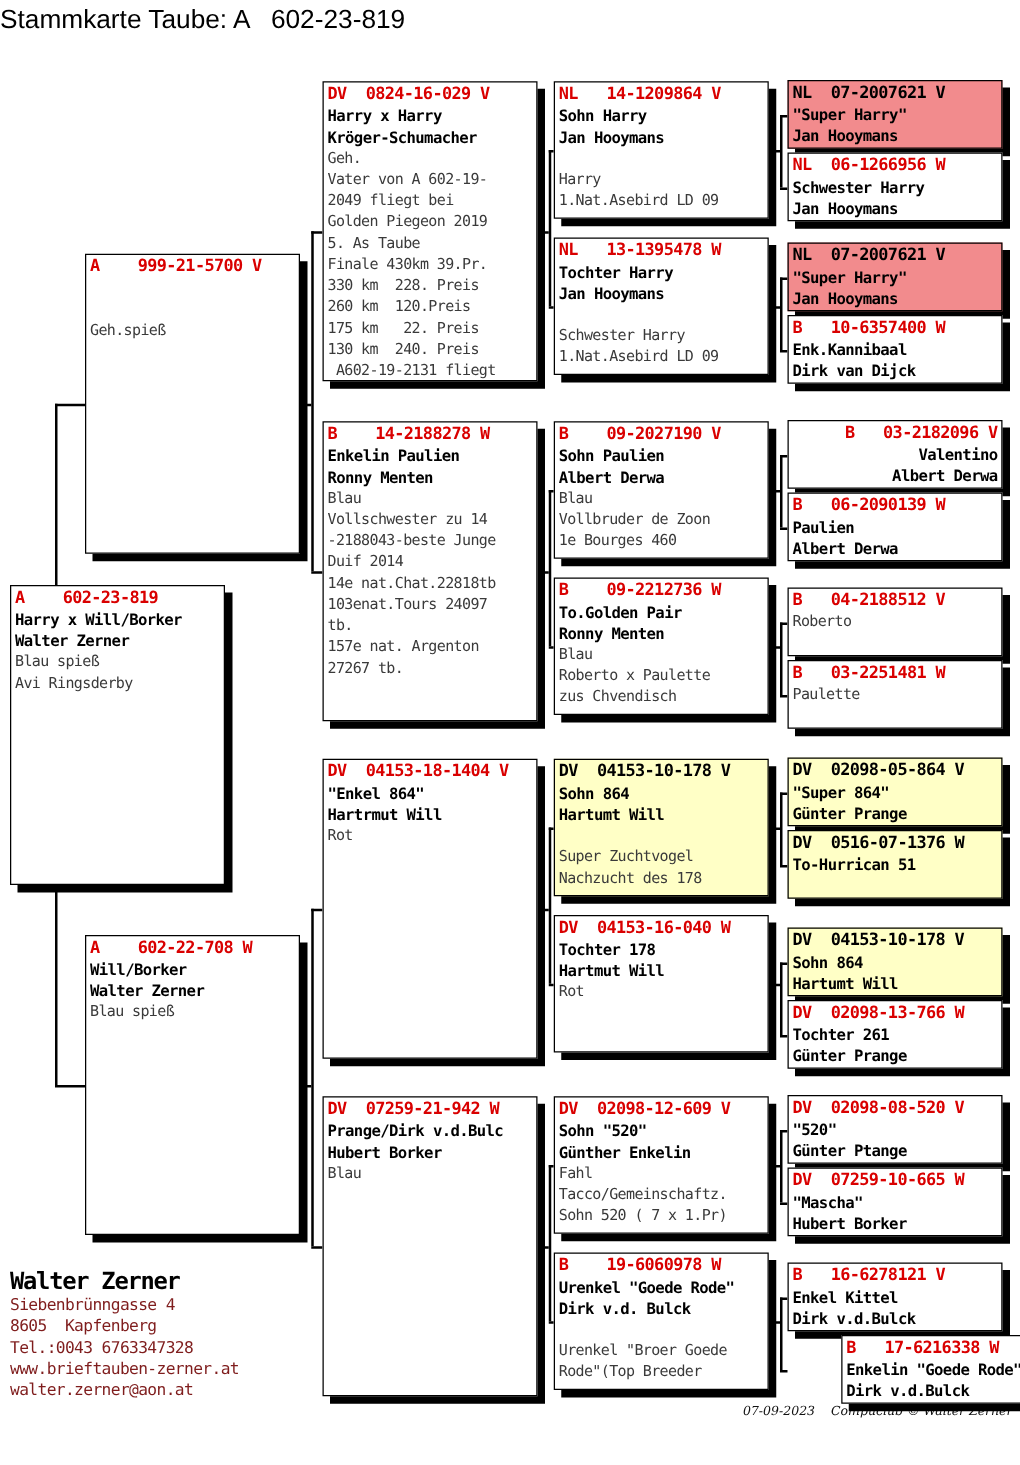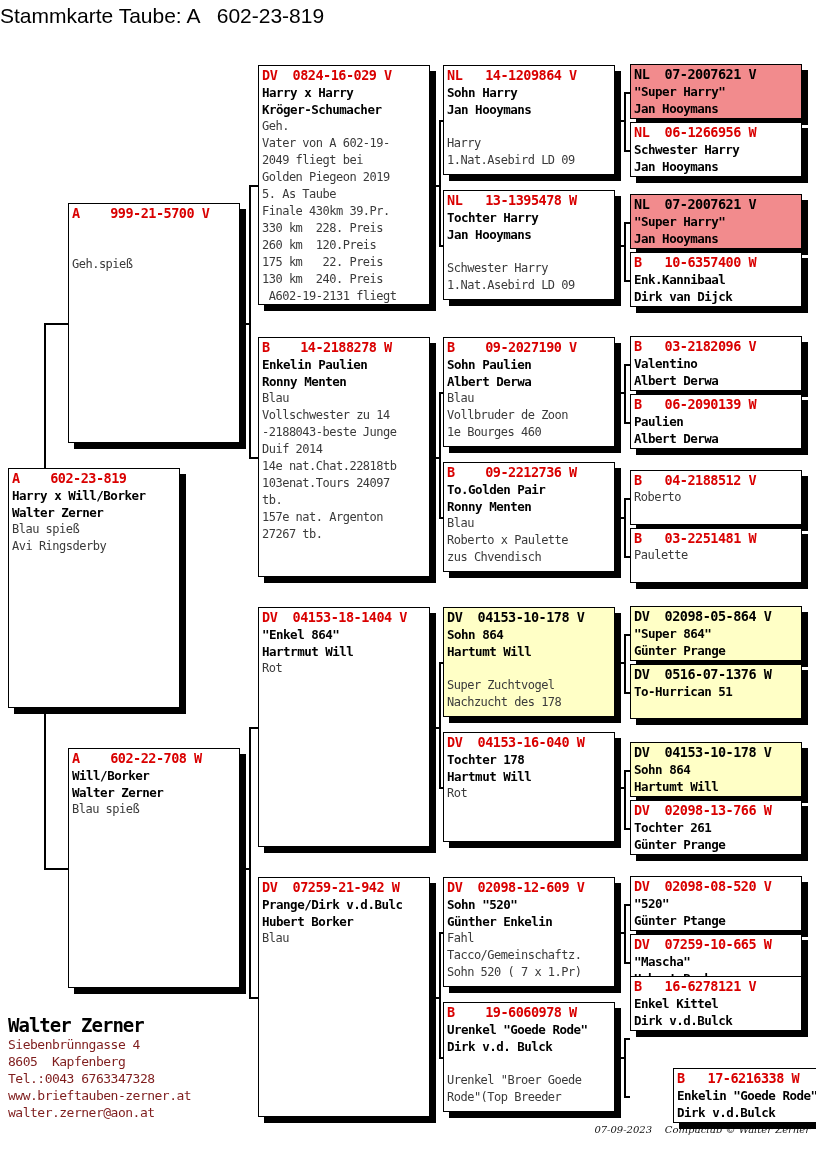--- a/index.html
+++ b/index.html
@@ -251,21 +251,21 @@
       <div class="box pink" style="left: 630px; top: 194px; width: 172px; height: 55px;">
         <div class="hdr">NL  07-2007621 V</div>
         <div class="nm">"Super Harry"</div>
         <div class="nm">Jan Hooymans</div>
       </div>
       <div class="box " style="left: 630px; top: 252px; width: 172px; height: 55px;">
         <div class="hdr">B   10-6357400 W</div>
         <div class="nm">Enk.Kannibaal</div>
         <div class="nm">Dirk van Dijck</div>
       </div>
-      <div class="box " style="left: 630px; top: 336px; width: 172px; height: 55px;">
+      <div class="box " style="left: 630px; top: 336px; width: 172px; height: 55px; text-align: right;">
         <div class="hdr">B   03-2182096 V</div>
         <div class="nm">Valentino</div>
         <div class="nm">Albert Derwa</div>
       </div>
       <div class="box " style="left: 630px; top: 394px; width: 172px; height: 55px;">
         <div class="hdr">B   06-2090139 W</div>
         <div class="nm">Paulien</div>
         <div class="nm">Albert Derwa</div>
       </div>
       <div class="box " style="left: 630px; top: 470px; width: 172px; height: 55px;">
@@ -298,21 +298,21 @@
       <div class="box " style="left: 630px; top: 876px; width: 172px; height: 55px;">
         <div class="hdr">DV  02098-08-520 V</div>
         <div class="nm">"520"</div>
         <div class="nm">Günter Ptange</div>
       </div>
       <div class="box " style="left: 630px; top: 934px; width: 172px; height: 55px;">
         <div class="hdr">DV  07259-10-665 W</div>
         <div class="nm">"Mascha"</div>
         <div class="nm">Hubert Borker</div>
       </div>
-      <div class="box " style="left: 630px; top: 976px; width: 172px; height: 55px;">
+      <div class="box " style="left: 630px; top: 1010px; width: 172px; height: 55px;">
         <div class="hdr">B   16-6278121 V</div>
         <div class="nm">Enkel Kittel</div>
         <div class="nm">Dirk v.d.Bulck</div>
       </div>
       <div class="box " style="left: 630px; top: 1068px; width: 172px; height: 55px; margin-left: 43px;">
         <div class="hdr">B   17-6216338 W</div>
         <div class="nm">Enkelin "Goede Rode"</div>
         <div class="nm">Dirk v.d.Bulck</div>
       </div>
     </div>

